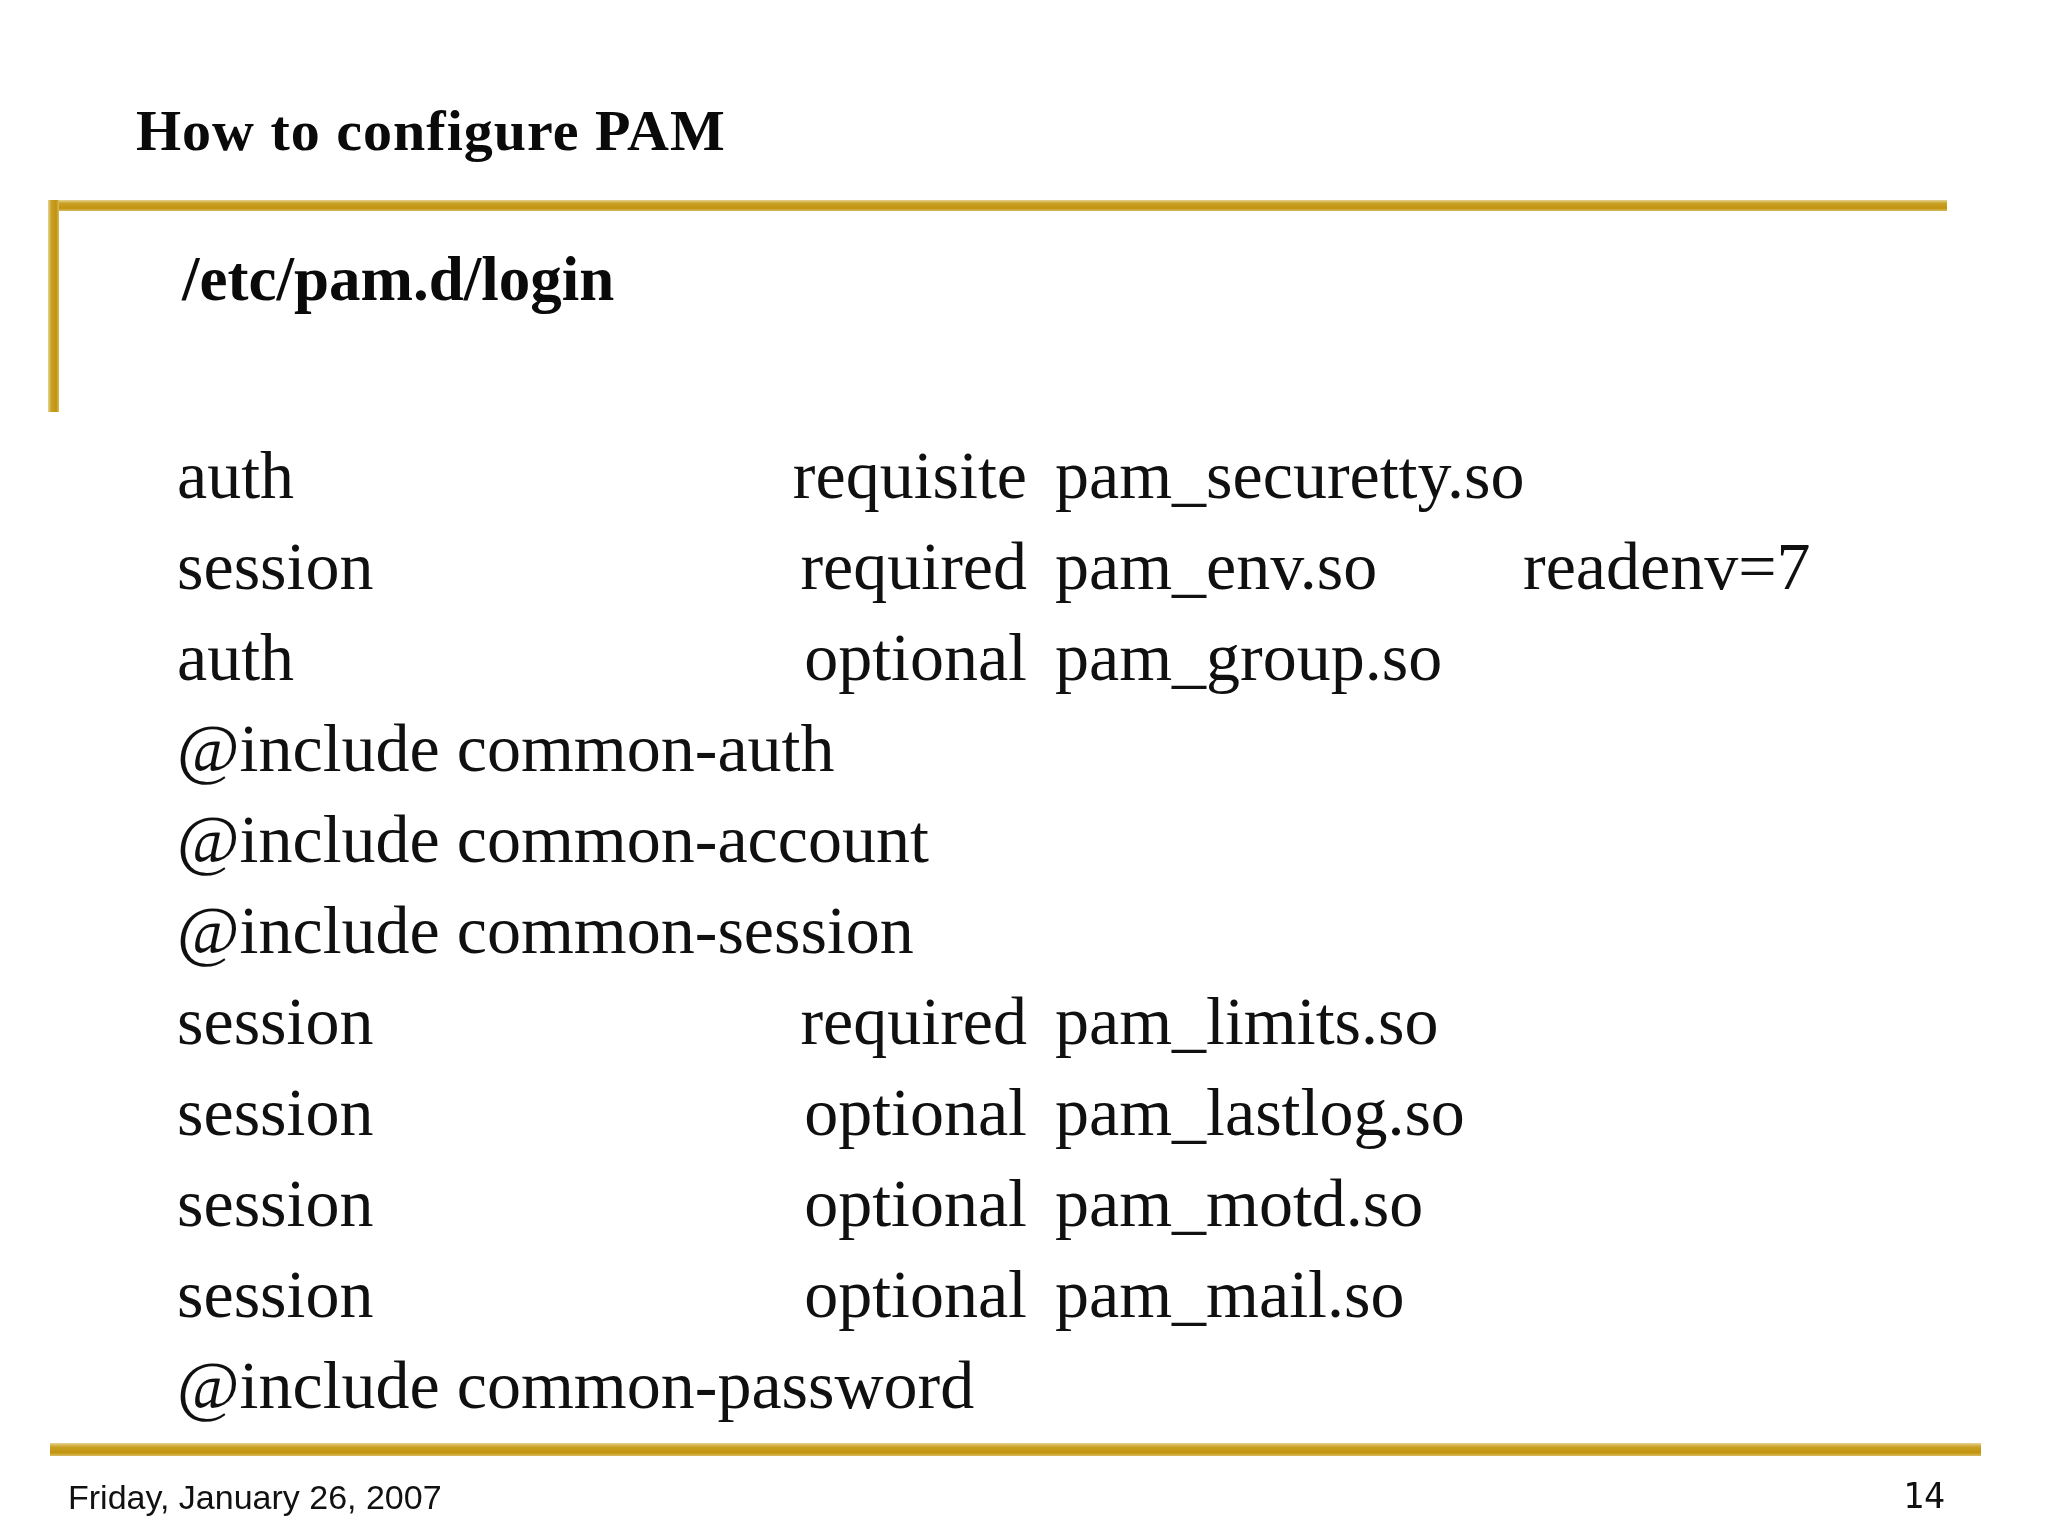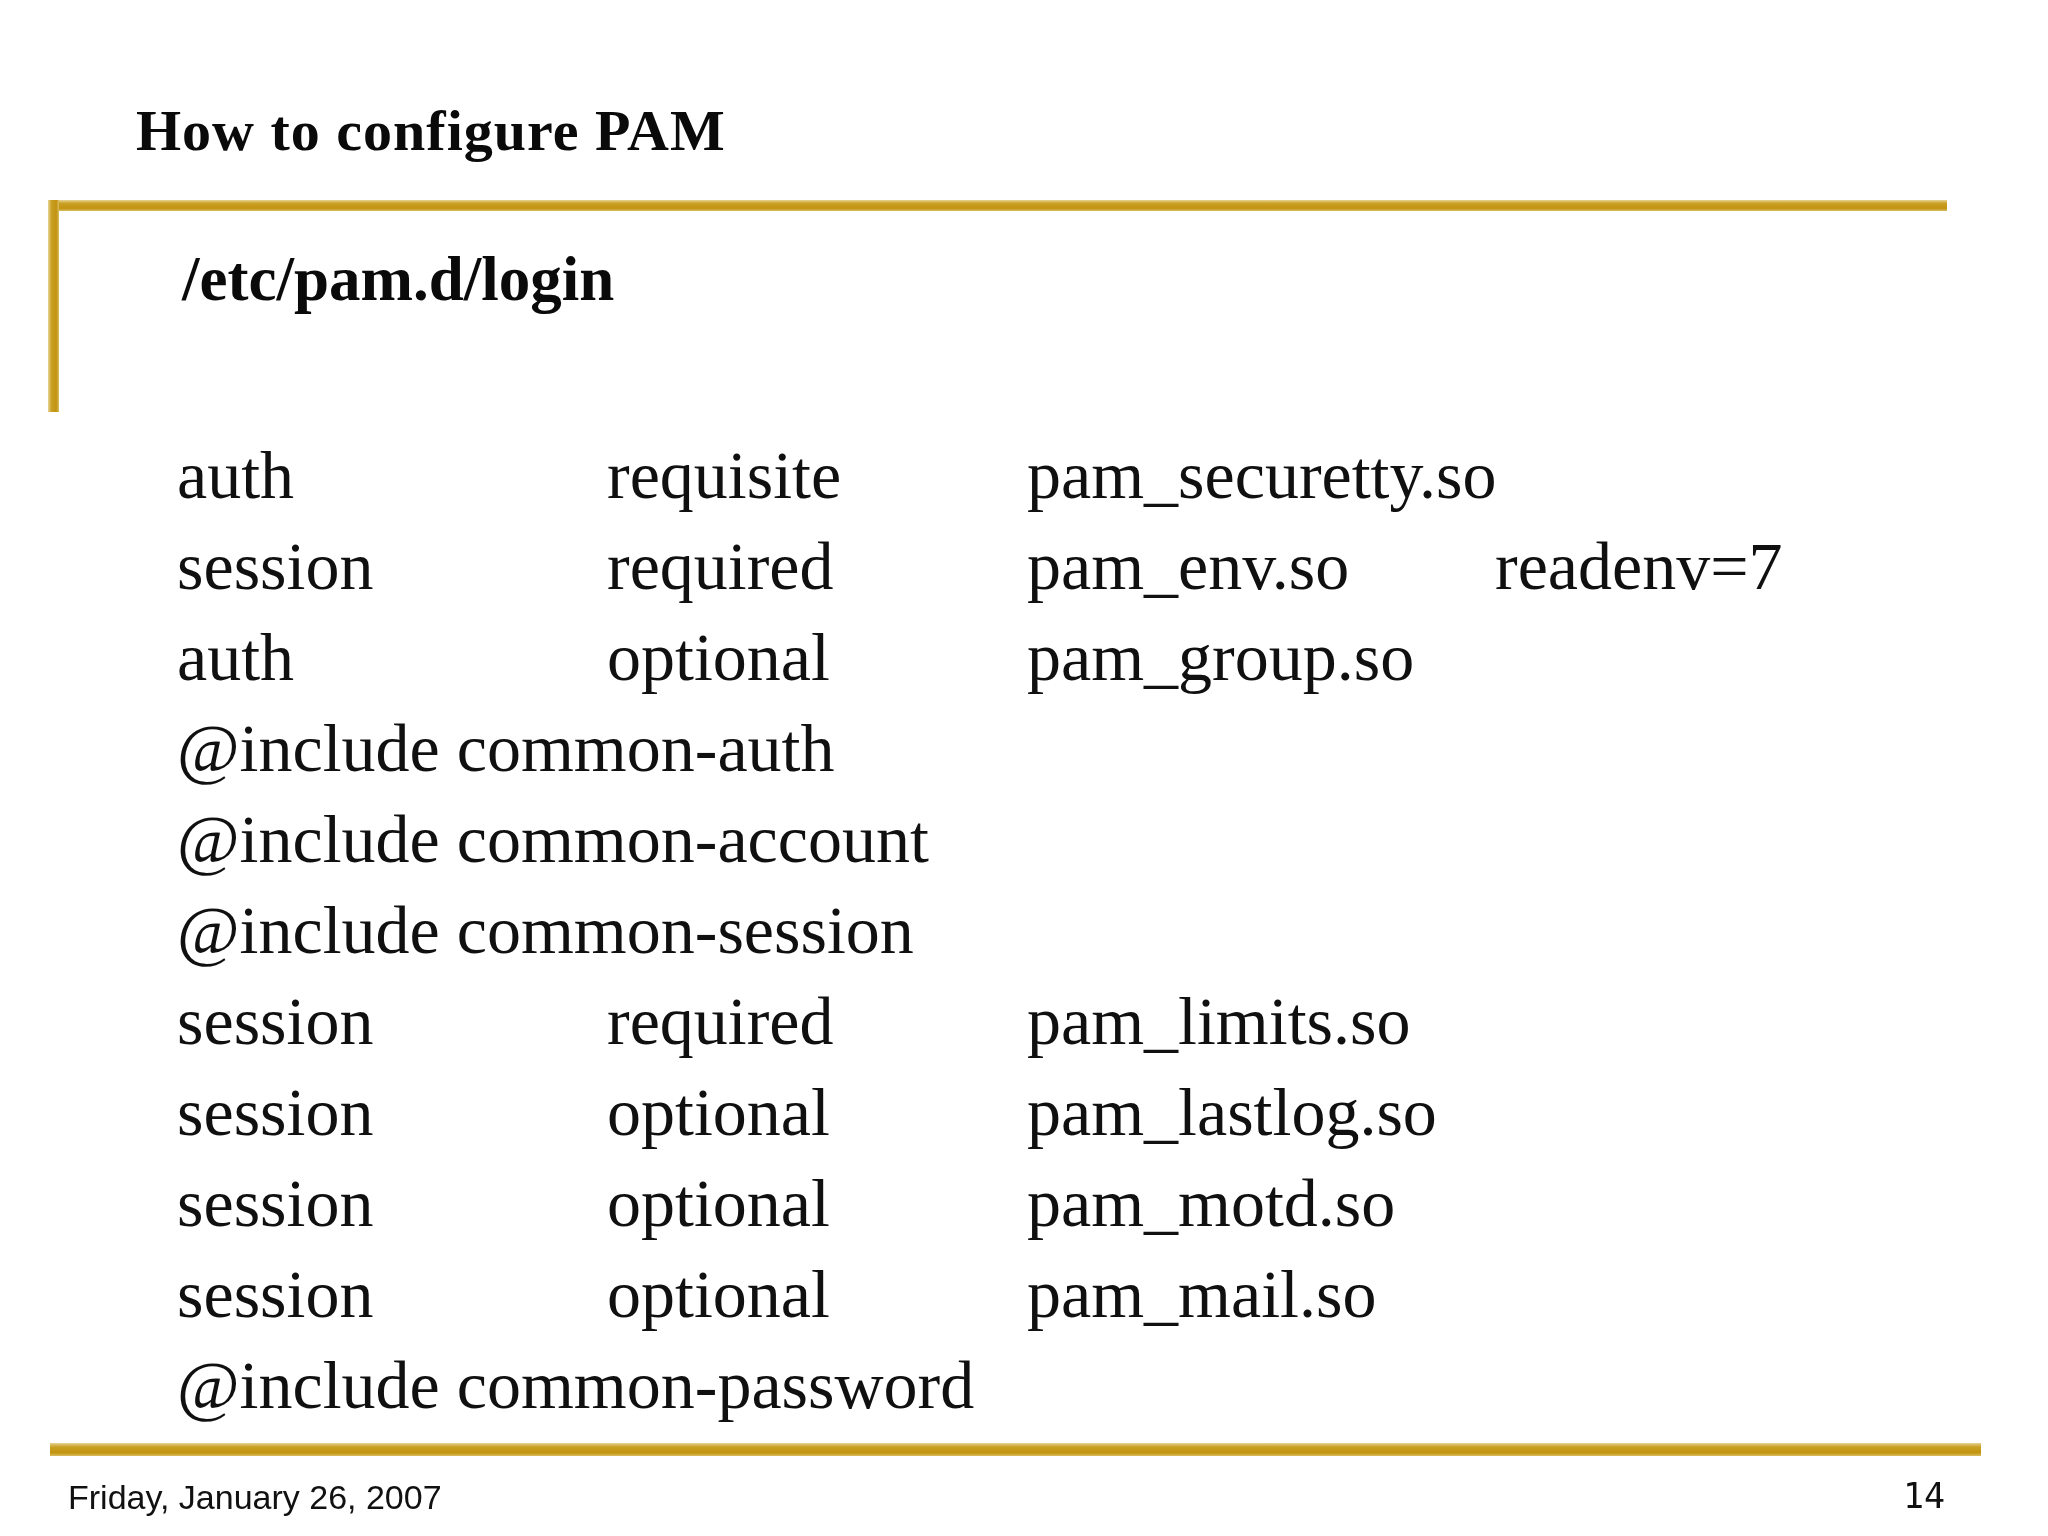--- a/index.html
+++ b/index.html
@@ -63,22 +63,22 @@
     line-height: 91px;
     font-size: 68px;
     white-space: nowrap;
   }
   .c {
     display: block;
     overflow: visible;
     flex: 0 0 auto;
   }
   .c1 { width: 430px; }
-  .c2 { width: 420px; }
-  .c3 { width: 468px; }
+  .c2 { width: 420px; text-align: right; }
+  .c3 { width: 468px; margin-left: 28px; }
   .c4 { width: auto; }
   .rule-bottom {
     position: absolute;
     left: 50px;
     top: 1443px;
     width: 1931px;
     height: 13px;
     background: linear-gradient(180deg, #e8d494 0%, #c9a125 30%, #c2930f 75%, #d9bd62 100%);
   }
   .footer-date {

